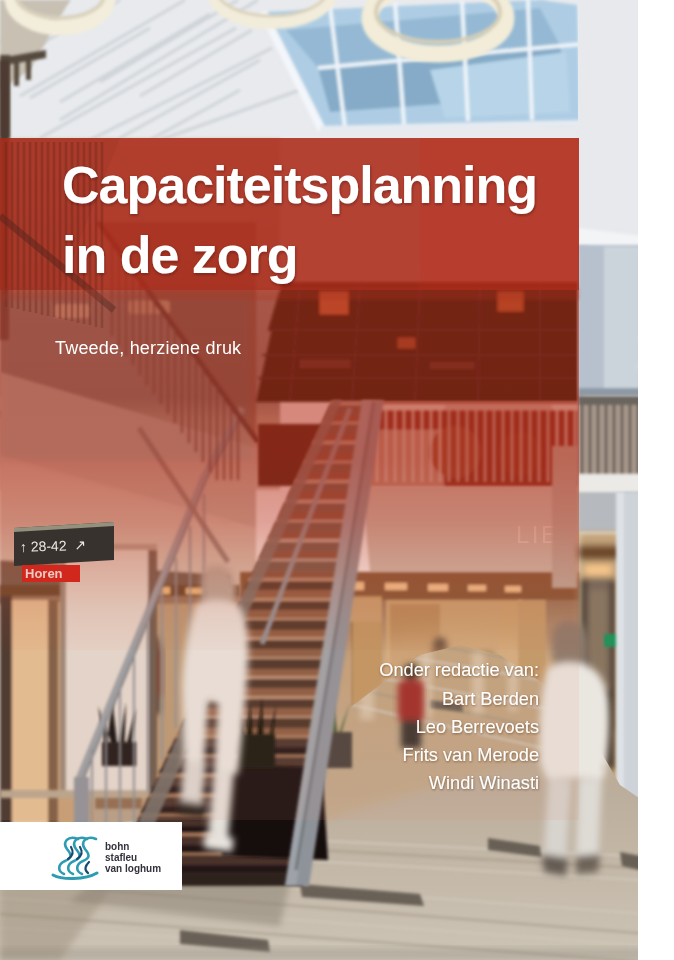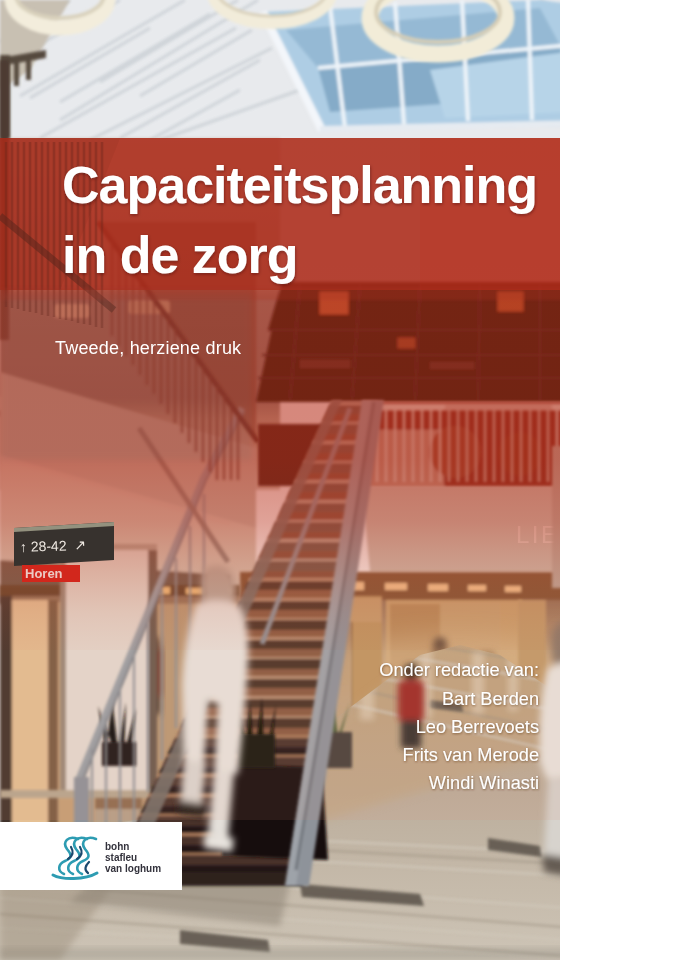--- a/index.html
+++ b/index.html
@@ -1,16 +1,16 @@
 <!DOCTYPE html>
 <html><head>
 <meta charset="utf-8">
 <style>
 html,body{margin:0;padding:0;background:#fff;}
-#cover{position:relative;width:560px;height:960px;overflow:hidden;font-family:"Liberation Sans",sans-serif;}
+#cover{position:relative;width:638px;height:960px;overflow:hidden;font-family:"Liberation Sans",sans-serif;}
 svg text{font-family:"Liberation Sans",sans-serif;}
 </style>
 </head>
 <body>
 
 <div id="cover">
 <svg width="674" height="960" viewBox="0 0 674 960" xmlns="http://www.w3.org/2000/svg">
 <defs>
 <linearGradient id="redov" x1="0" y1="138" x2="0" y2="650" gradientUnits="userSpaceOnUse">
  <stop offset="0" stop-color="rgb(185,52,32)" stop-opacity="0.62"></stop>

